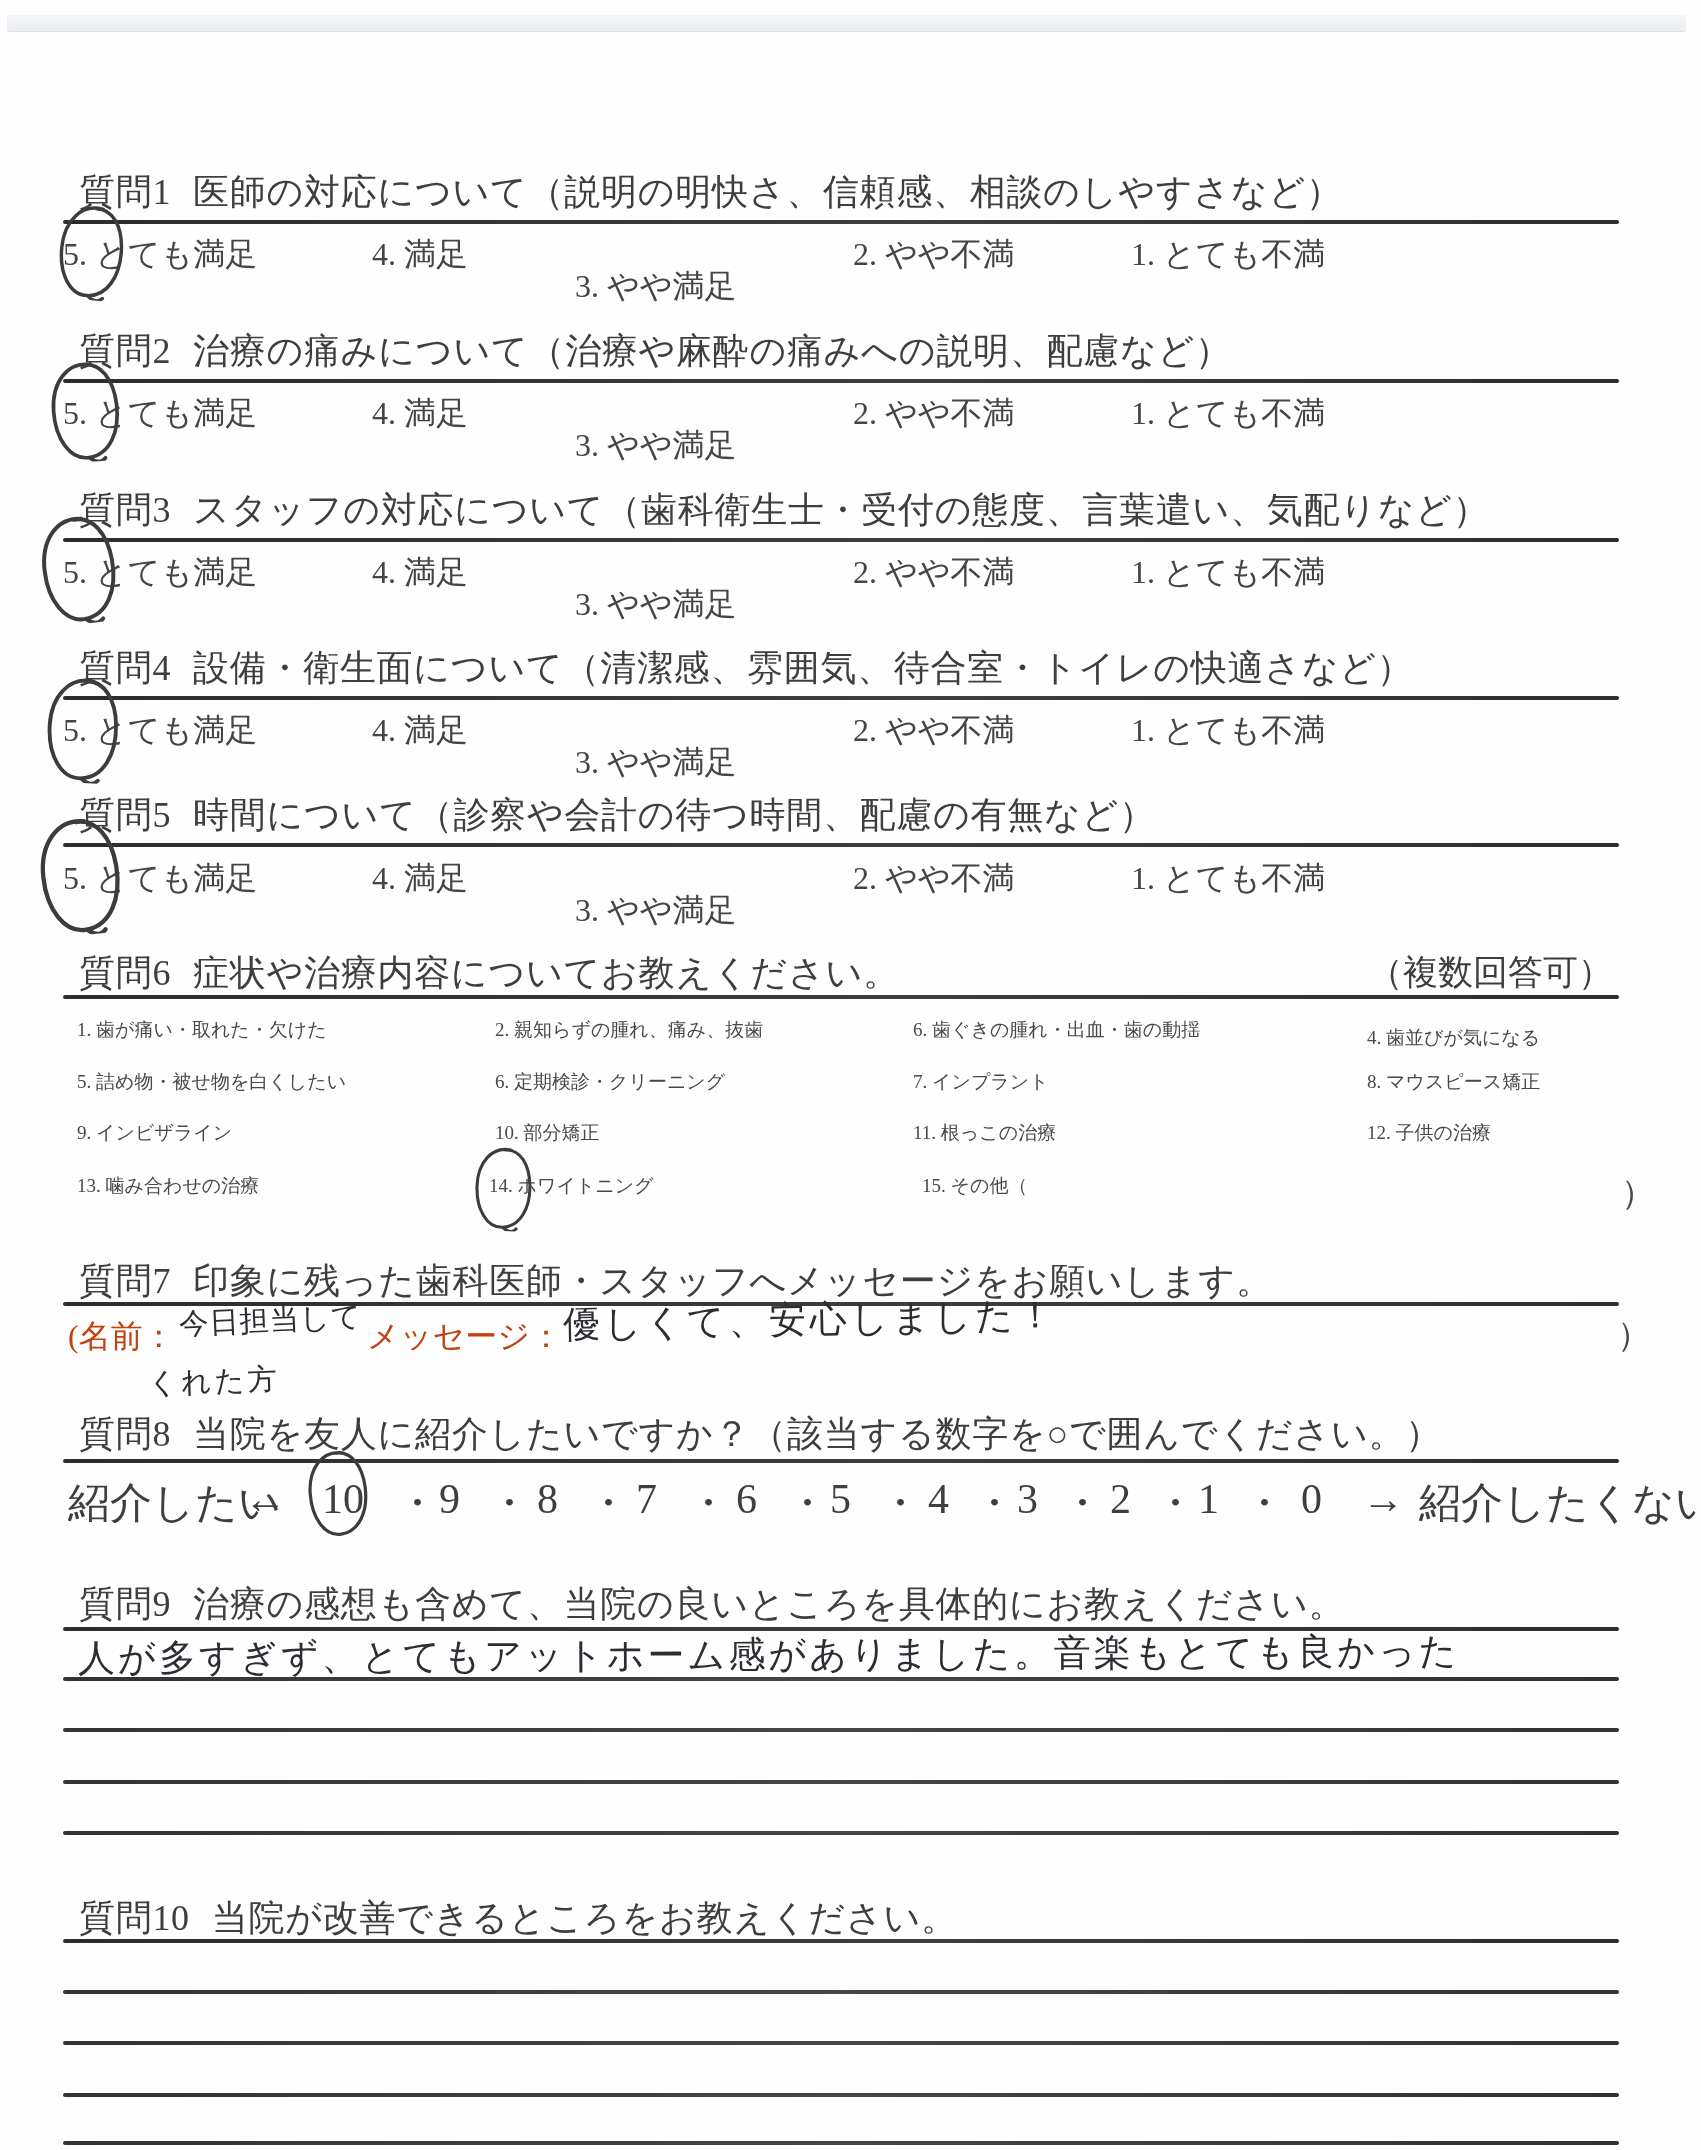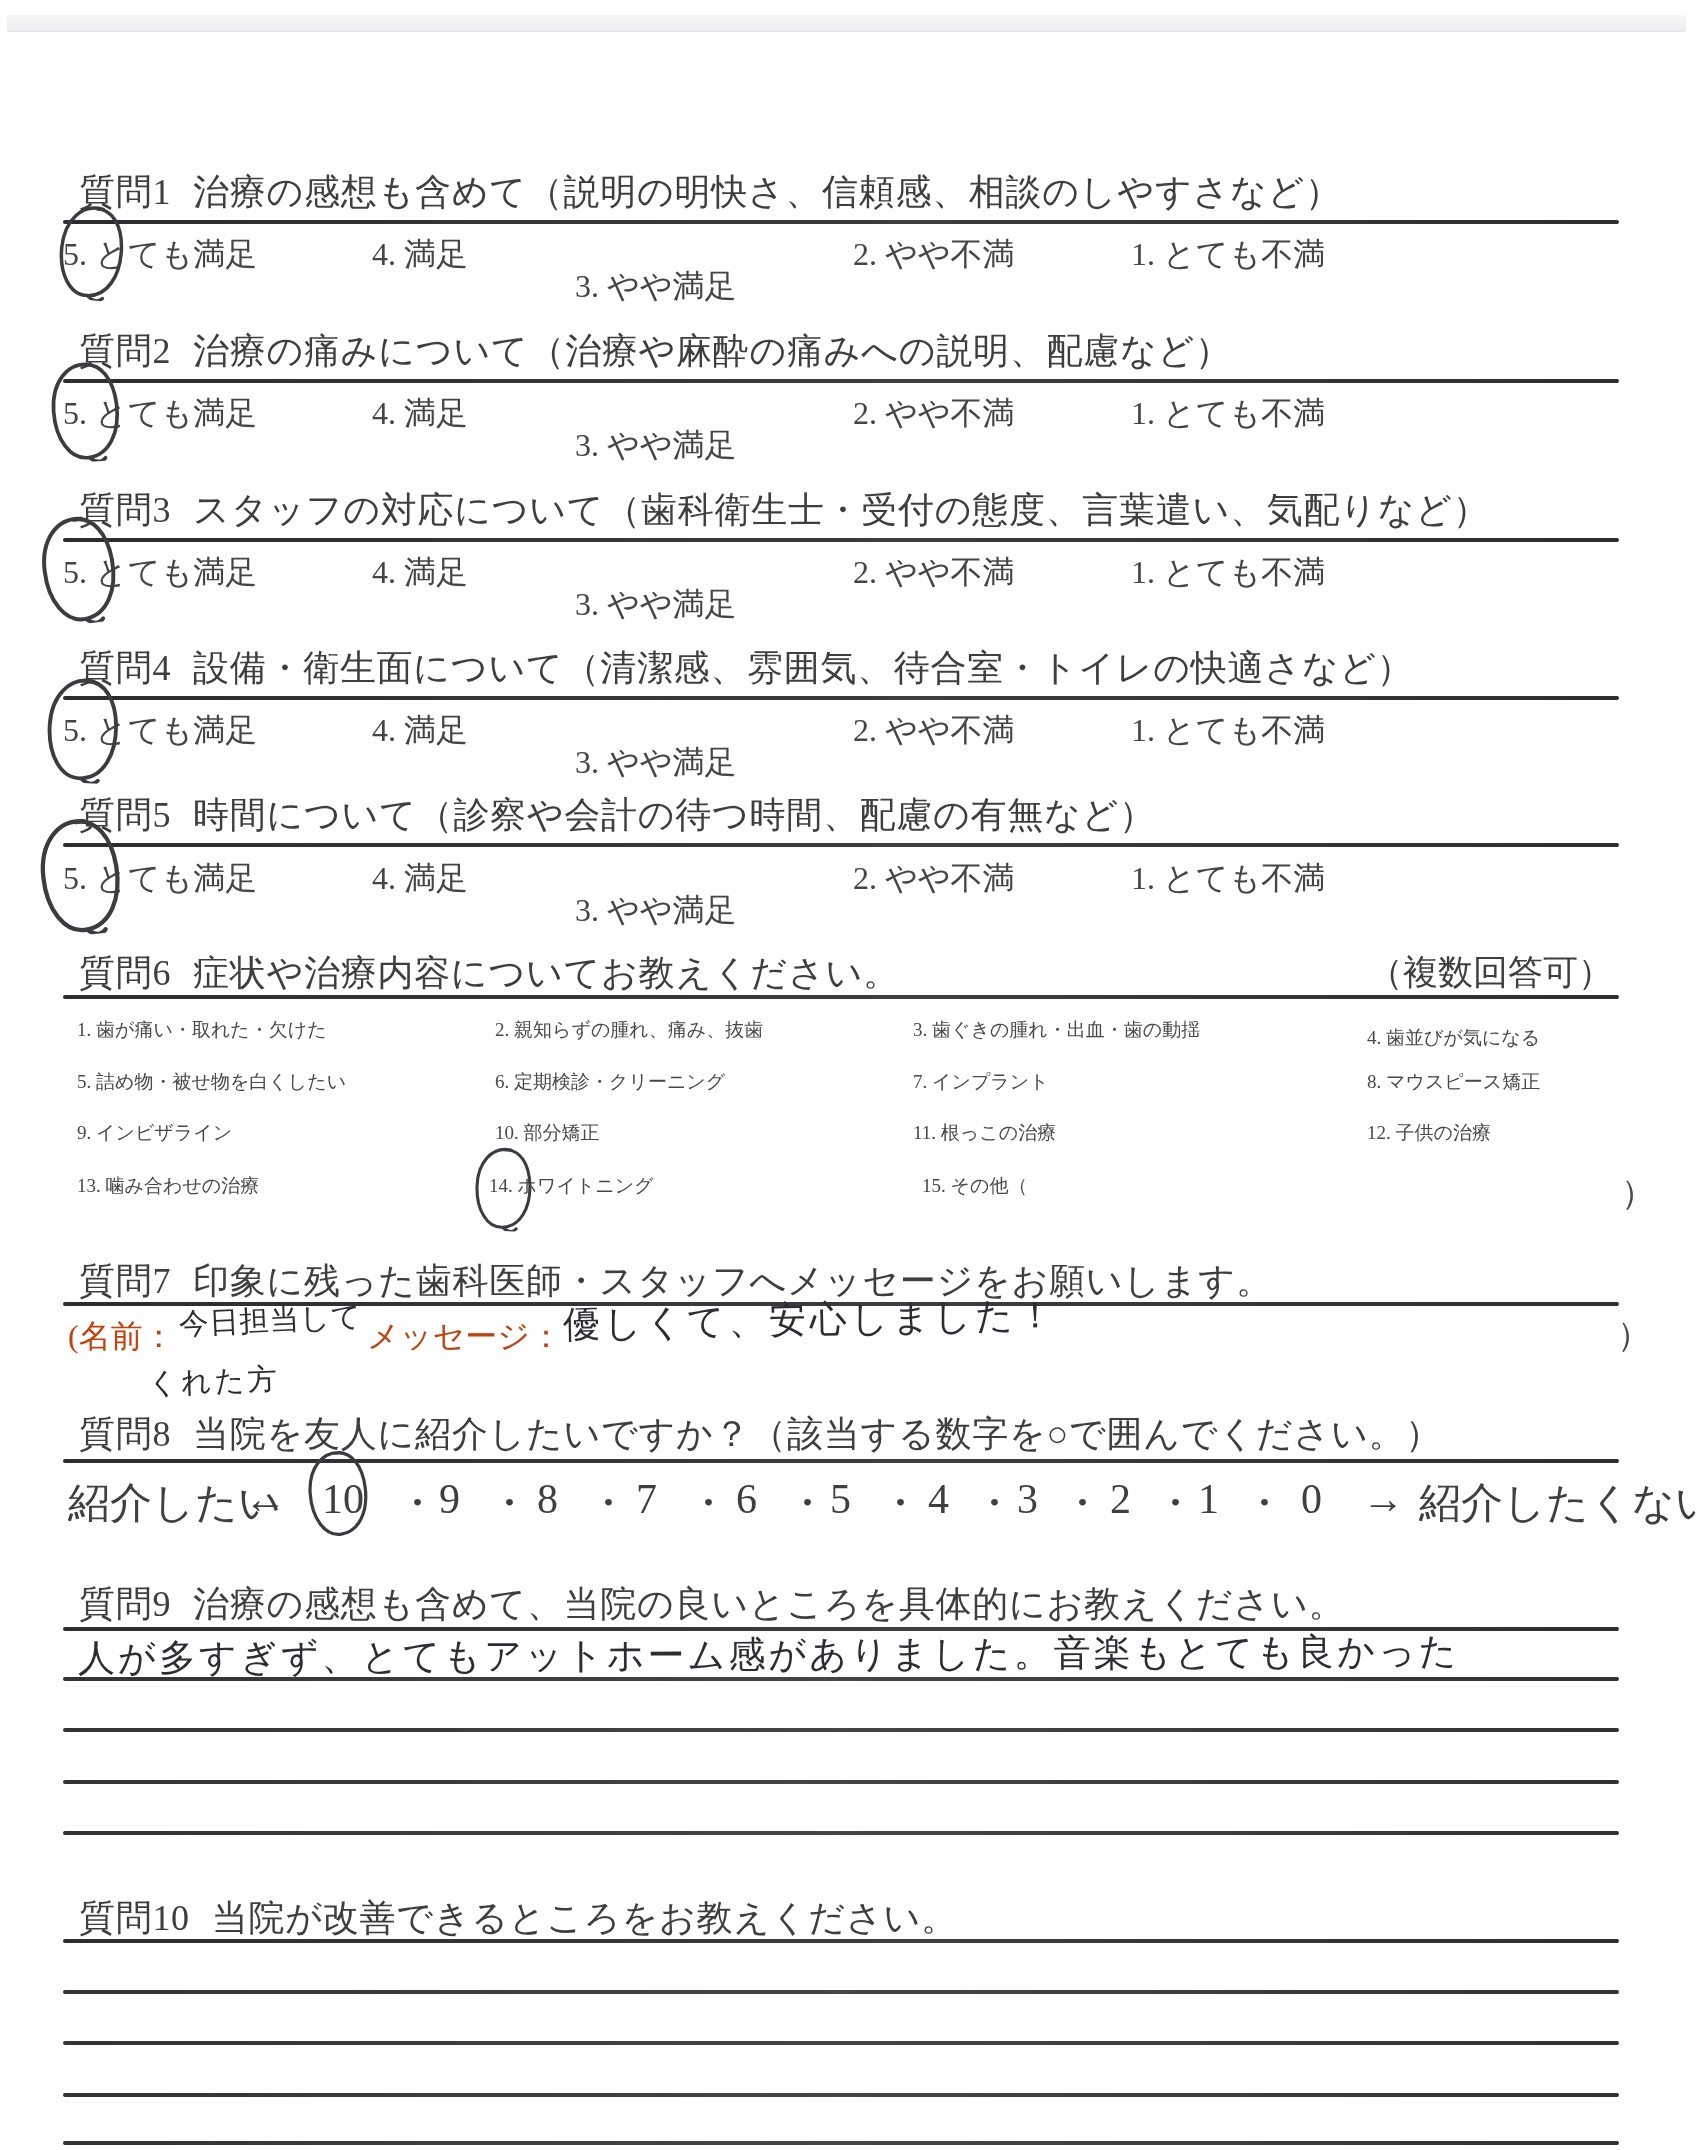--- a/index.html
+++ b/index.html
@@ -59,21 +59,21 @@
 </head>
 <body>
 
 <div class="page">
 
   <div class="scan-band"></div>
 
 
   <section class="q" style="top:168px">
     <div class="qh">
-      <span class="qno">質問1</span><span>治療の感想も含めて（説明の明快さ、信頼感、相談のしやすさなど）</span>
+      <span class="qno">質問1</span><span>医師の対応について（説明の明快さ、信頼感、相談のしやすさなど）</span>
     </div>
     <div class="rule" style="top:52px"></div>
     <div class="opts" style="top:65px">
       <span class="opt o0">5. とても満足</span>
       <span class="opt o1">4. 満足</span>
       <span class="opt o2">3. やや満足</span>
       <span class="opt o3">2. やや不満</span>
       <span class="opt o4">1. とても不満</span>
     </div>
     <svg class="hand-circle" style="left:52px;top:35px;transform:rotate(6deg)" width="80" height="97" viewBox="0 0 100 140">
@@ -151,21 +151,21 @@
 
   <section class="q" style="top:949px">
     <div class="qh">
       <span class="qno">質問6</span><span>症状や治療内容についてお教えください。</span>
     </div>
     <div class="q6-note">（複数回答可）</div>
     <div class="rule" style="top:46px"></div>
 
     <span class="q6-item" style="left:77px;top:68px">1. 歯が痛い・取れた・欠けた</span>
     <span class="q6-item" style="left:495px;top:68px">2. 親知らずの腫れ、痛み、抜歯</span>
-    <span class="q6-item" style="left:913px;top:68px">3. 歯ぐきの腫れ・出血・歯の動揺</span>
+    <span class="q6-item" style="left:913px;top:68px">6. 歯ぐきの腫れ・出血・歯の動揺</span>
     <span class="q6-item" style="left:1367px;top:76px">4. 歯並びが気になる</span>
 
     <span class="q6-item" style="left:77px;top:120px">5. 詰め物・被せ物を白くしたい</span>
     <span class="q6-item" style="left:495px;top:120px">6. 定期検診・クリーニング</span>
     <span class="q6-item" style="left:913px;top:120px">7. インプラント</span>
     <span class="q6-item" style="left:1367px;top:120px">8. マウスピース矯正</span>
 
     <span class="q6-item" style="left:77px;top:171px">9. インビザライン</span>
     <span class="q6-item" style="left:495px;top:171px">10. 部分矯正</span>
     <span class="q6-item" style="left:913px;top:171px">11. 根っこの治療</span>

